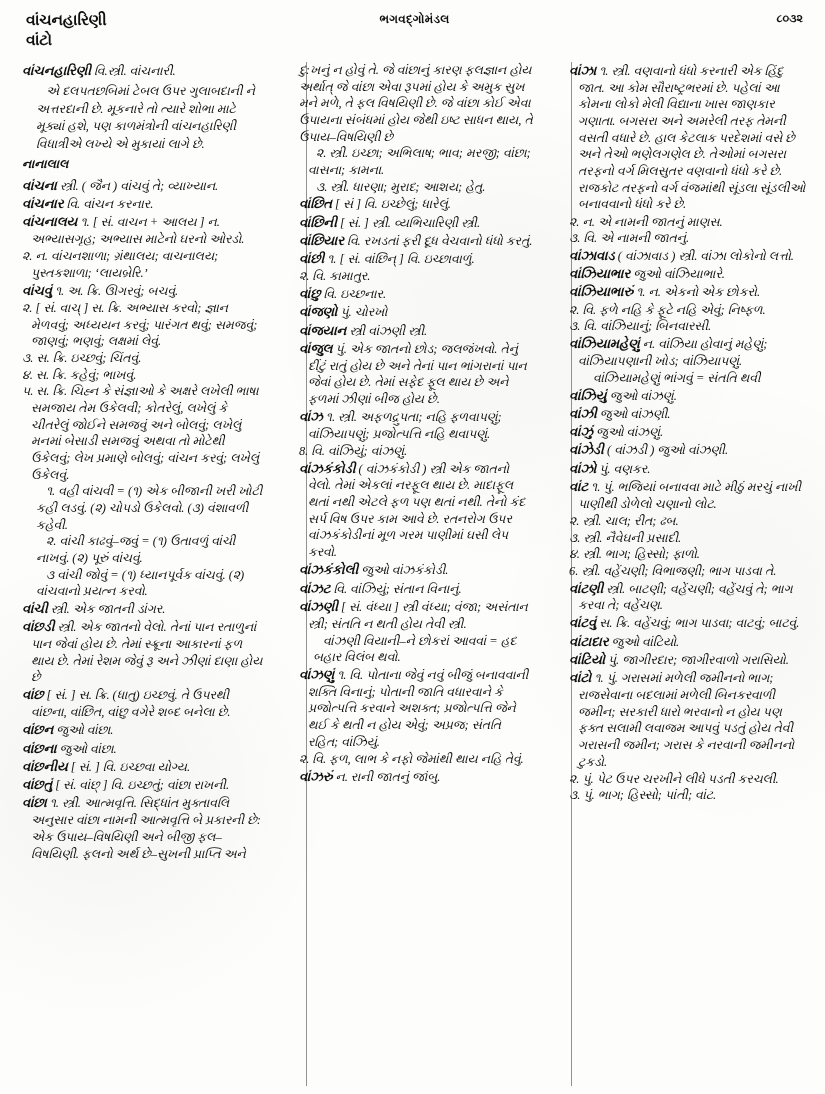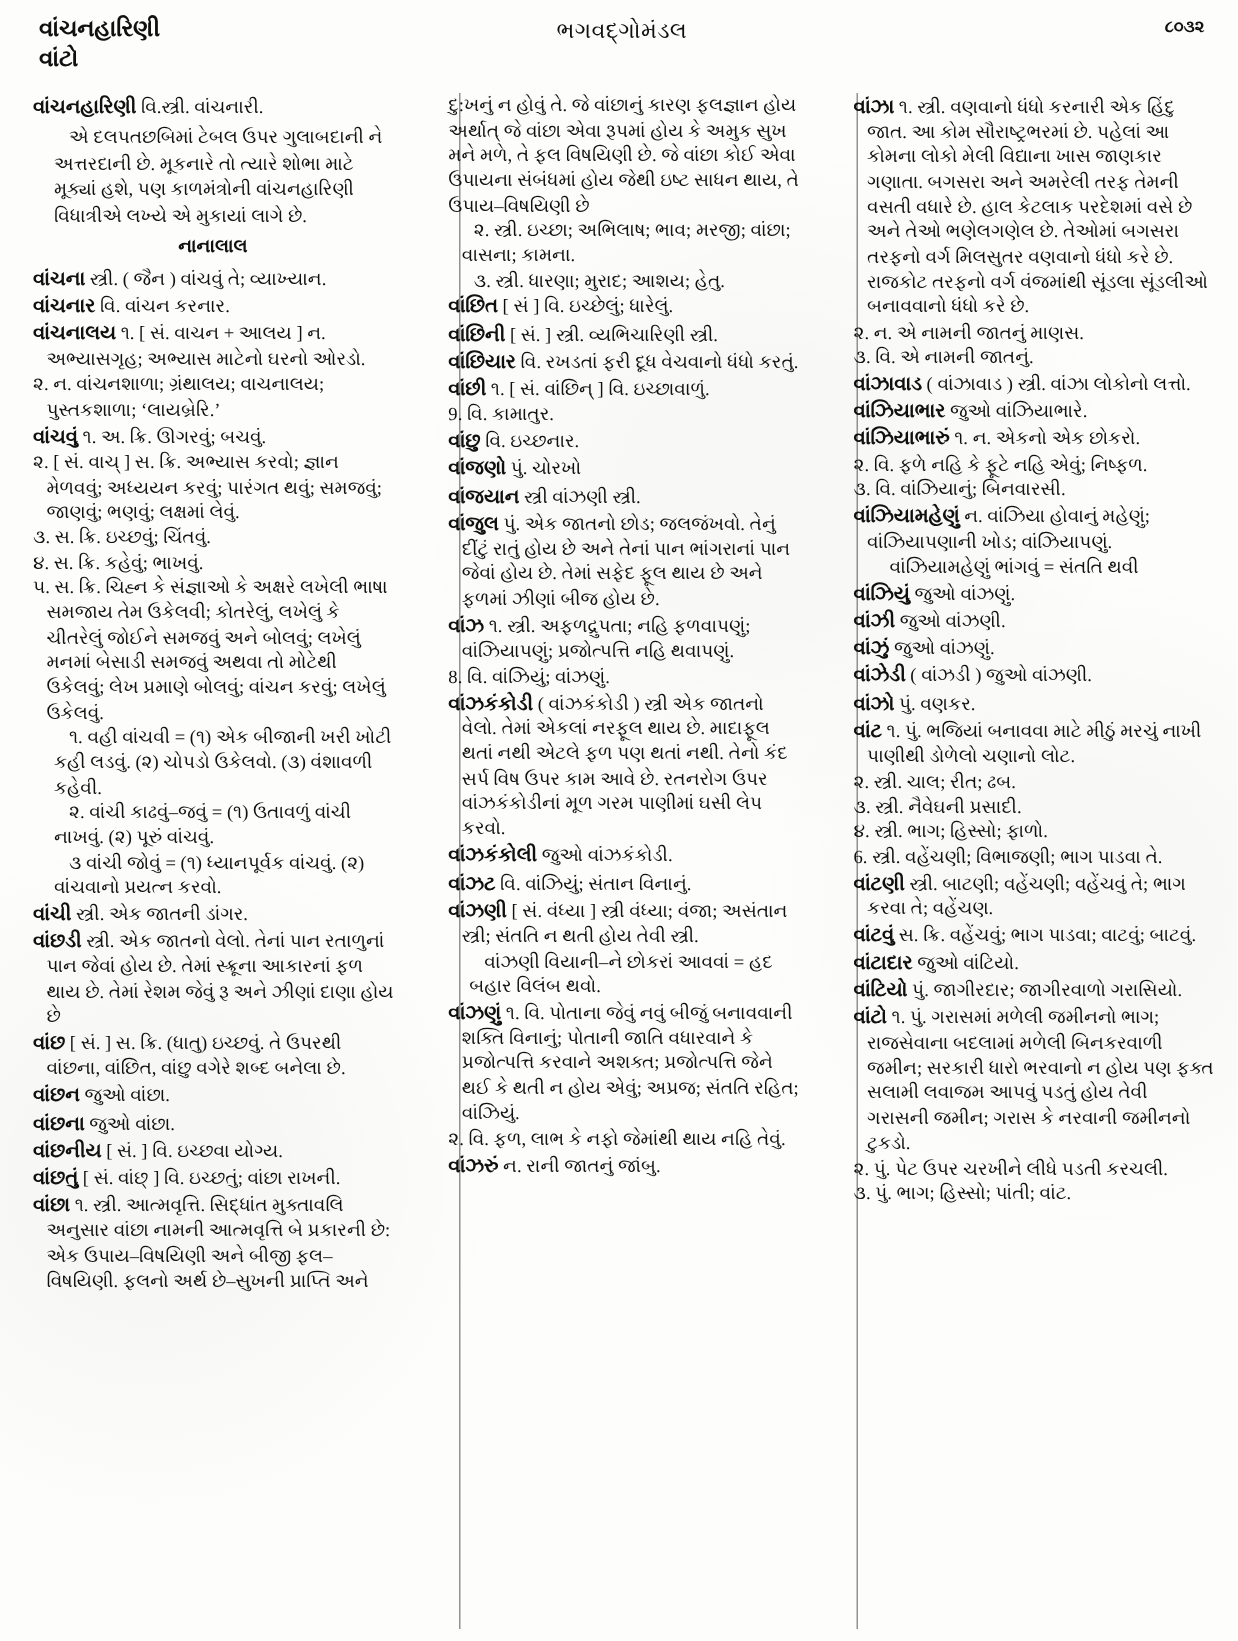--- a/index.html
+++ b/index.html
@@ -42,42 +42,43 @@
     font-size: 15.5px;
     line-height: 1.32;
     letter-spacing: -0.2px;
   }
   .runhead .rh-center {
     position: absolute;
     left: 0;
     right: 0;
     top: 2px;
     text-align: center;
-    font-weight: normal;
-    font-size: 15px;
+    font-weight: bold;
+    font-size: 12px;
     letter-spacing: 0.2px;
   }
   .runhead .rh-right {
     position: absolute;
     right: 0;
     top: 2px;
     font-weight: bold;
     font-size: 11px;
   }
   .rh-left-line2 { display: block; }
 
   
   .columns {
     position: absolute;
     top: 62px;
     left: 22px;
     right: 16px;
     bottom: 8px;
     display: flex;
     gap: 11px;
+    font-style: italic;
   }
   .col {
     position: relative;
     box-sizing: border-box;
     font-size: 12.4px;
     line-height: 1.345;
     text-align: left;
   }
   .col-1 { width: 262px; padding-right: 12px; }
   .col-2 { width: 266px; padding-left: 12px; padding-right: 12px; }
@@ -121,21 +122,21 @@
     text-indent: 20px;
   }
   .para.noind { text-indent: 0; }
   .quote {
     margin: 3px 0 2px 0;
     padding-left: 14px;
     text-indent: 10px;
     line-height: 1.44;
   }
   .attrib {
-    text-align: center;
+    text-align: left;
     font-weight: bold;
     margin: 0 2px 4px 0;
   }
   .subsense {
     margin: 0;
     padding-left: 14px;
     text-indent: 10px;
   }
 
   
@@ -219,21 +220,21 @@
         </div>
         <div class="entry hang">
           <div><span class="hw">વાંછિની</span> <span class="body">[ સં. ] સ્ત્રી. વ્યભિચારિણી સ્ત્રી.</span></div>
         </div>
         <div class="entry hang">
           <div><span class="hw">વાંછિયાર</span> <span class="body">વિ. રખડતાં ફરી દૂધ વેચવાનો ધંધો કરતું.</span></div>
         </div>
         <div class="entry hang">
           <div><span class="hw">વાંછી</span> <span class="body">૧. [ સં. વાંછિન્ ] વિ. ઇચ્છાવાળું.</span></div>
         </div>
-        <div class="entry hang sense">9. વિ. કામાતુર.</div>
+        <div class="entry hang sense">૨. વિ. કામાતુર.</div>
         <div class="entry hang">
           <div><span class="hw">વાંછુ</span> <span class="body">વિ. ઇચ્છનાર.</span></div>
         </div>
         <div class="entry hang">
           <div><span class="hw">વાંજણો</span> <span class="body">પું. ચોરખો</span></div>
         </div>
         <div class="entry hang">
           <div><span class="hw">વાંજયાન</span> <span class="body">સ્ત્રી  વાંઝણી સ્ત્રી.</span></div>
         </div>
         <div class="entry hang">

